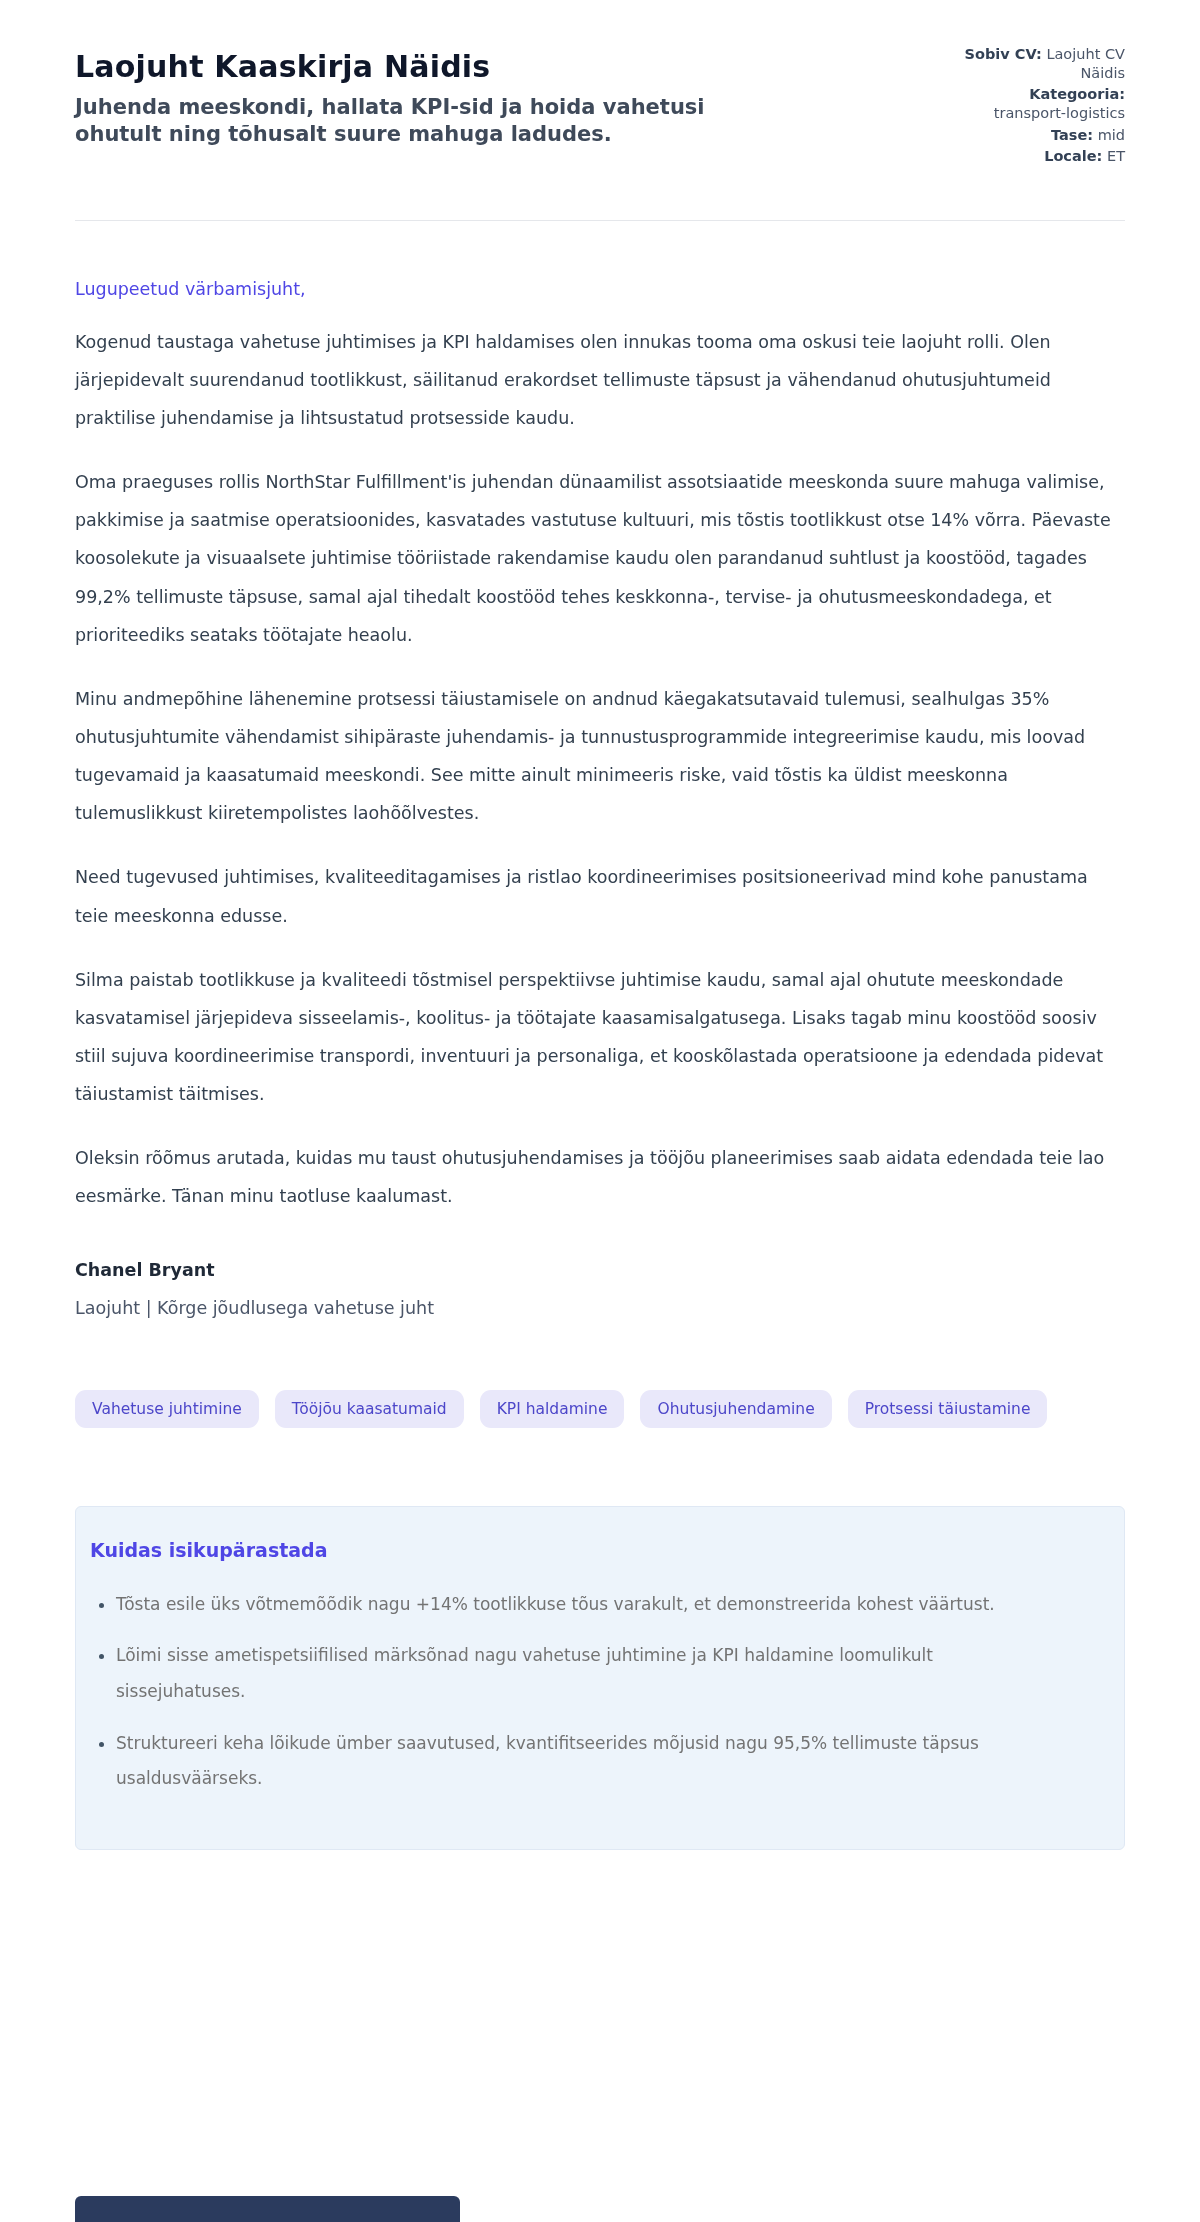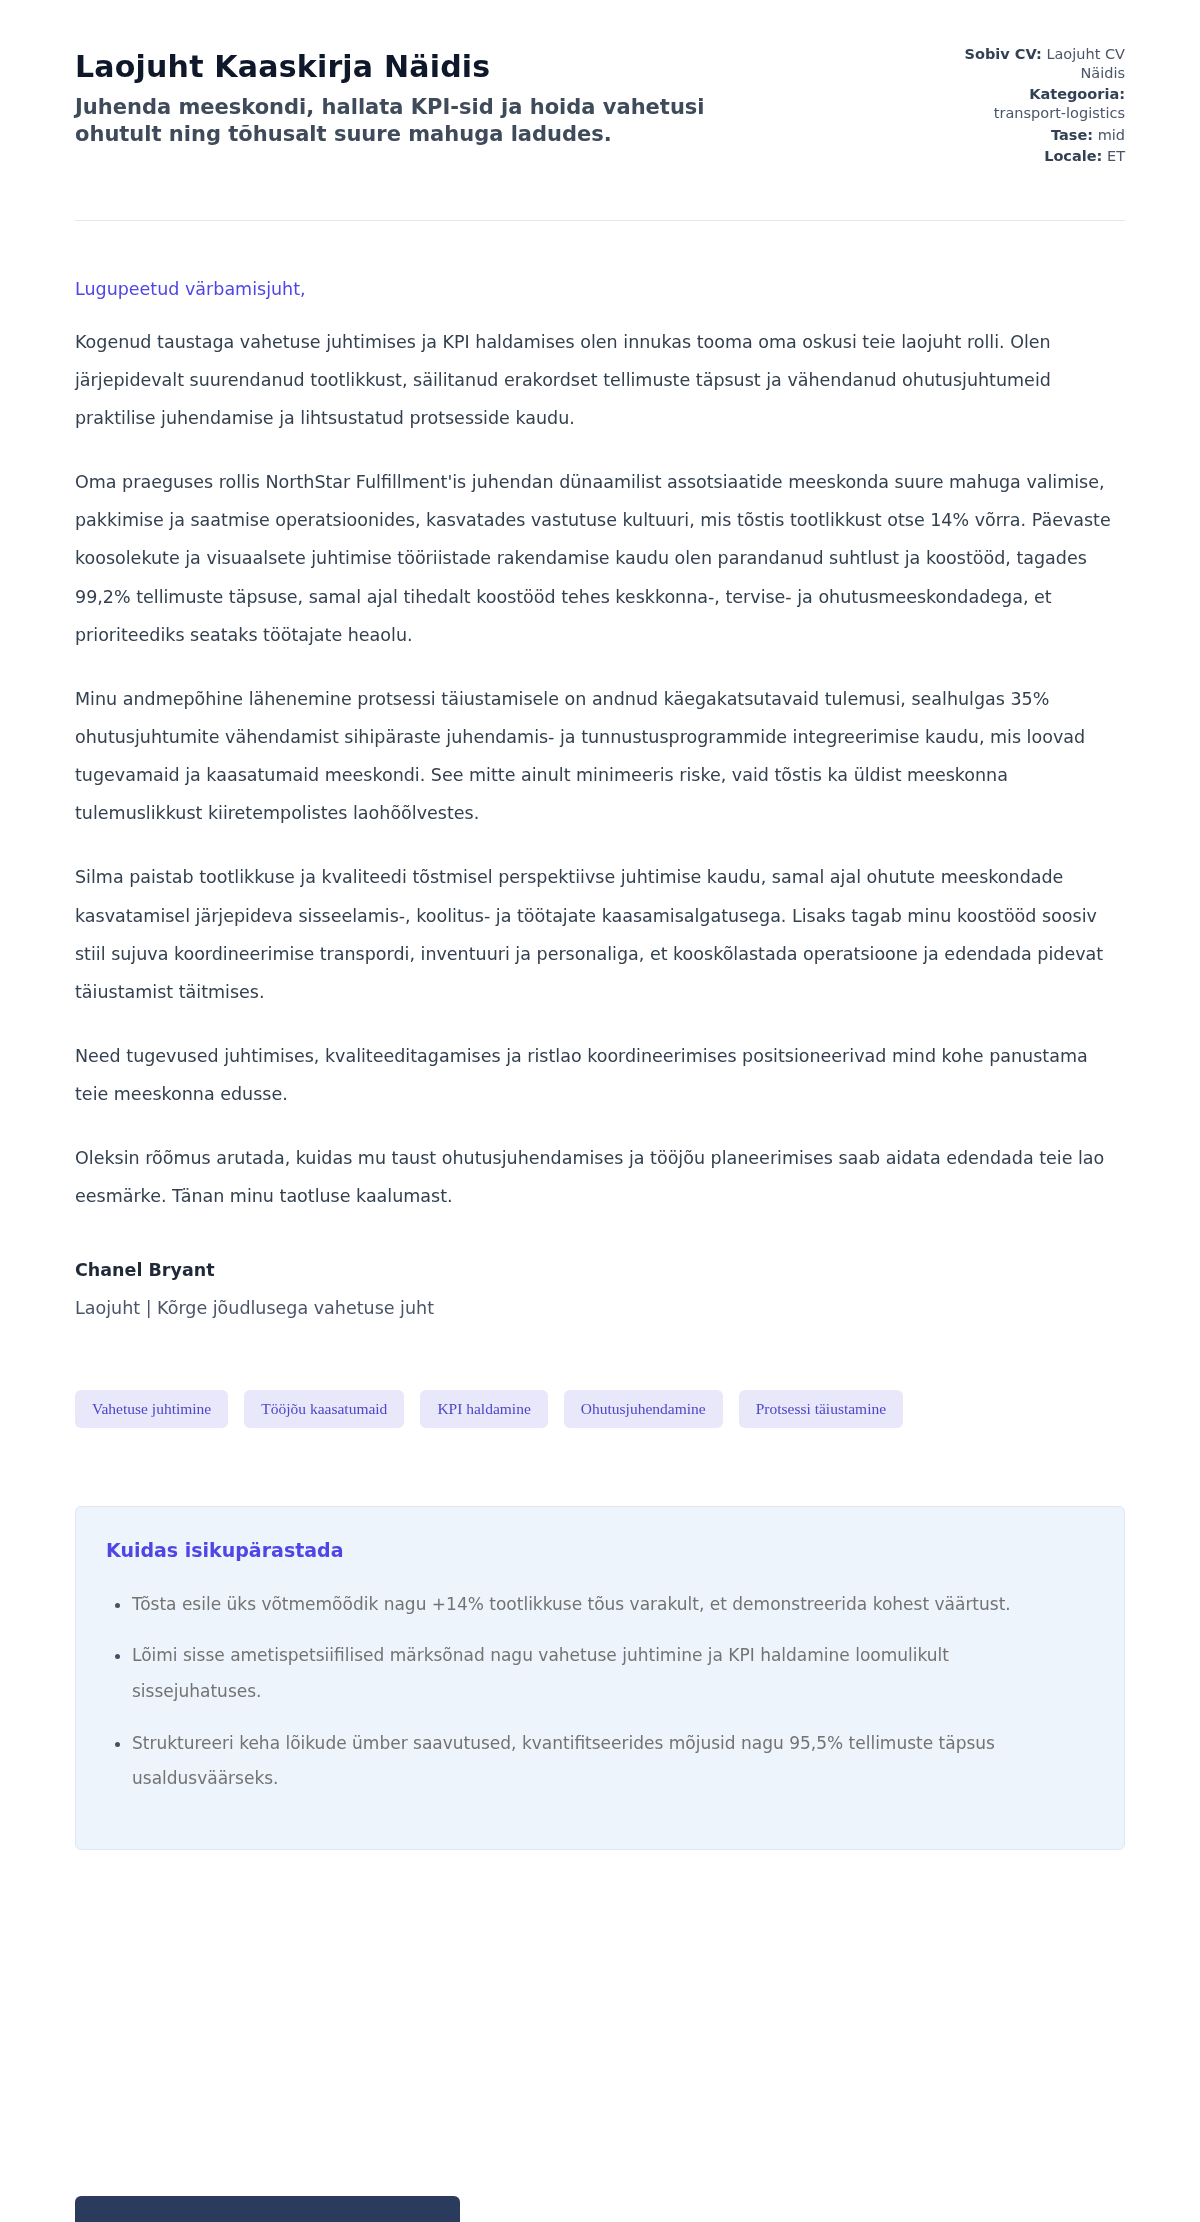--- a/index.html
+++ b/index.html
@@ -84,31 +84,30 @@
     display: flex;
     flex-wrap: wrap;
     gap: 16px;
     max-width: 1050px;
   }
   .tag {
     background: #e9e8fa;
     color: #4c46c9;
     font-size: 15.5px;
     padding: 10px 17px;
-    border-radius: 6px;
+    border-radius: 11px;
     white-space: nowrap;
-    font-family: Liberation Serif, serif;
   }
   
   .tips {
     margin-top: 78px;
     background: #edf4fb;
     border: 1px solid #dfe8f4;
     border-radius: 6px;
-    padding: 32px 30px 36px 30px;
+    padding: 32px 30px 36px 14px;
     max-width: 1050px;
   }
   .tips-heading {
     color: #4f46e5;
     font-size: 19px;
     font-weight: bold;
   }
   .tips ul {
     margin-top: 26px;
     padding-left: 26px;
@@ -162,22 +161,22 @@
     </div>
   </div>
 
   <hr class="divider">
 
   <div class="letter">
     <div class="salutation">Lugupeetud värbamisjuht,</div>
     <p>Kogenud taustaga vahetuse juhtimises ja KPI haldamises olen innukas tooma oma oskusi teie laojuht rolli. Olen järjepidevalt suurendanud tootlikkust, säilitanud erakordset tellimuste täpsust ja vähendanud ohutusjuhtumeid praktilise juhendamise ja lihtsustatud protsesside kaudu.</p>
     <p>Oma praeguses rollis NorthStar Fulfillment'is juhendan dünaamilist assotsiaatide meeskonda suure mahuga valimise, pakkimise ja saatmise operatsioonides, kasvatades vastutuse kultuuri, mis tõstis tootlikkust otse 14% võrra. Päevaste koosolekute ja visuaalsete juhtimise tööriistade rakendamise kaudu olen parandanud suhtlust ja koostööd, tagades 99,2% tellimuste täpsuse, samal ajal tihedalt koostööd tehes keskkonna-, tervise- ja ohutusmeeskondadega, et prioriteediks seataks töötajate heaolu.</p>
     <p>Minu andmepõhine lähenemine protsessi täiustamisele on andnud käegakatsutavaid tulemusi, sealhulgas 35% ohutusjuhtumite vähendamist sihipäraste juhendamis- ja tunnustusprogrammide integreerimise kaudu, mis loovad tugevamaid ja kaasatumaid meeskondi. See mitte ainult minimeeris riske, vaid tõstis ka üldist meeskonna tulemuslikkust kiiretempolistes laohõõlvestes.</p>
+    <p>Need tugevused juhtimises, kvaliteeditagamises ja ristlao koordineerimises positsioneerivad mind kohe panustama teie meeskonna edusse.</p>
     <p>Silma paistab tootlikkuse ja kvaliteedi tõstmisel perspektiivse juhtimise kaudu, samal ajal ohutute meeskondade kasvatamisel järjepideva sisseelamis-, koolitus- ja töötajate kaasamisalgatusega. Lisaks tagab minu koostööd soosiv stiil sujuva koordineerimise transpordi, inventuuri ja personaliga, et kooskõlastada operatsioone ja edendada pidevat täiustamist täitmises.</p>
-    <p>Need tugevused juhtimises, kvaliteeditagamises ja ristlao koordineerimises positsioneerivad mind kohe panustama teie meeskonna edusse.</p>
     <p>Oleksin rõõmus arutada, kuidas mu taust ohutusjuhendamises ja tööjõu planeerimises saab aidata edendada teie lao eesmärke. Tänan minu taotluse kaalumast.</p>
 
     <div class="signature">
       <div class="sig-name">Chanel Bryant</div>
       <div class="sig-role">Laojuht | Kõrge jõudlusega vahetuse juht</div>
     </div>
   </div>
 
   <div class="tags">
     <span class="tag">Vahetuse juhtimine</span>

